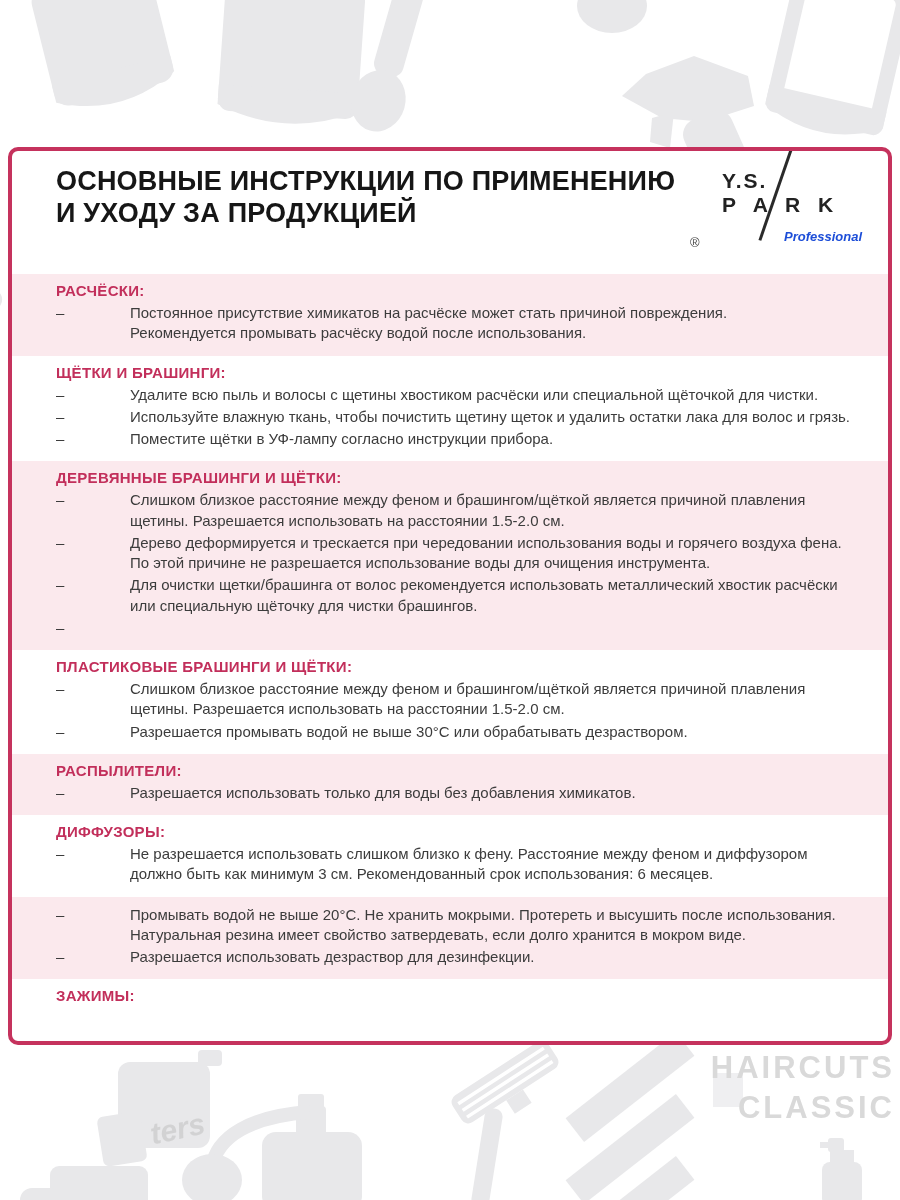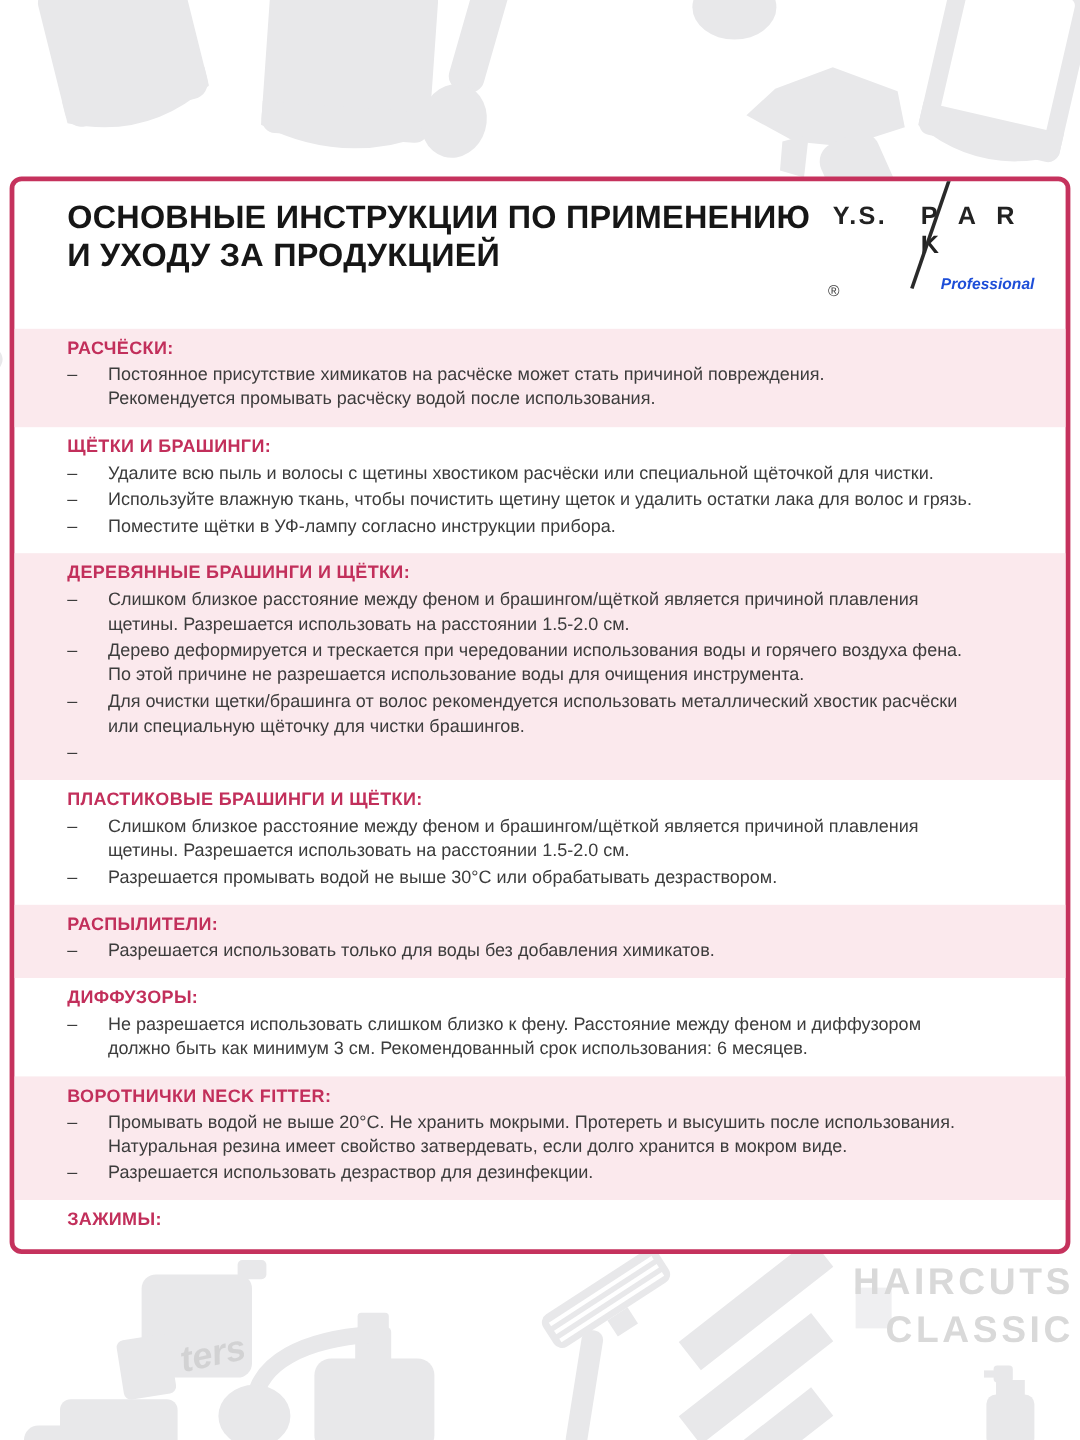--- a/index.html
+++ b/index.html
@@ -26,38 +26,38 @@
   }
   .card-header{display:flex;justify-content:space-between;align-items:flex-start;
     padding:14px 24px 30px 44px;}
   .title{
     font-size:27px;font-weight:bold;color:var(--title_text,#161616);
     line-height:32px;white-space:pre-line;letter-spacing:.2px;margin:0;
   }
   
   .logo{position:relative;flex:none;width:168px;margin-top:4px;margin-right:2px;}
   .logo-row{display:flex;justify-content:space-between;align-items:baseline;
-    font-weight:bold;color:#222;}
+    font-weight:bold;color:#222;flex-direction:column;}
   .logo-ys{font-size:21px;letter-spacing:2px;}
   .logo-park{font-size:21px;letter-spacing:6px;margin-left:28px;}
   .logo-slash{position:absolute;left:80px;top:-22px;width:3px;height:96px;
     background:#2a2a2a;transform:rotate(19deg);}
   .logo-sub{text-align:right;font-size:13px;font-style:italic;font-weight:bold;
     color:#1d4ed8;margin-top:12px;}
   .logo-reg{position:absolute;left:-4px;bottom:-6px;font-size:13px;color:#444;}
   
   .sec{padding:8px 24px 10px 44px;}
   .sec.tinted{background:var(--stripe,#fbe9ed);}
   .sec-h{margin:0 0 4px 0;font-size:15px;font-weight:bold;
     color:var(--heading,#c22f5b);letter-spacing:.3px;}
   .bullet{display:flex;margin:0 0 2px 0;}
   .dash{width:34px;flex:none;font-size:15px;line-height:1.35;
     color:var(--body_text,#3c3c3c);}
   .btxt{font-size:15px;line-height:1.35;color:var(--body_text,#3c3c3c);
-    white-space:pre-line;}
+    white-space:pre-line;margin-left:40px;}
 </style>
 </head>
 <body>
 
 <svg class="bg-layer" width="900" height="1200" viewBox="0 0 900 1200" aria-hidden="true">
   <g fill="#e8e8ea">
 
     <g transform="translate(18,-30) rotate(-14)">
       <rect x="0" y="0" width="130" height="16" rx="8"></rect>
       <rect x="5" y="24" width="122" height="120" rx="14"></rect>
@@ -231,21 +231,20 @@
       </section>
       <section class="sec">
         <h2 class="sec-h">ДИФФУЗОРЫ:</h2>
         <div class="bullet">
           <span class="dash">–</span>
           <span class="btxt">Не разрешается использовать слишком близко к фену. Расстояние между феном и диффузором
 должно быть как минимум 3 см. Рекомендованный срок использования: 6 месяцев.</span>
         </div>
       </section>
       <section class="sec tinted">
-        <h2 class="sec-h">ВОРОТНИЧКИ NECK FITTER:</h2>
         <div class="bullet">
           <span class="dash">–</span>
           <span class="btxt">Промывать водой не выше 20°C. Не хранить мокрыми. Протереть и высушить после использования.
 Натуральная резина имеет свойство затвердевать, если долго хранится в мокром виде.</span>
         </div>
         <div class="bullet">
           <span class="dash">–</span>
           <span class="btxt">Разрешается использовать дезраствор для дезинфекции.</span>
         </div>
       </section>

